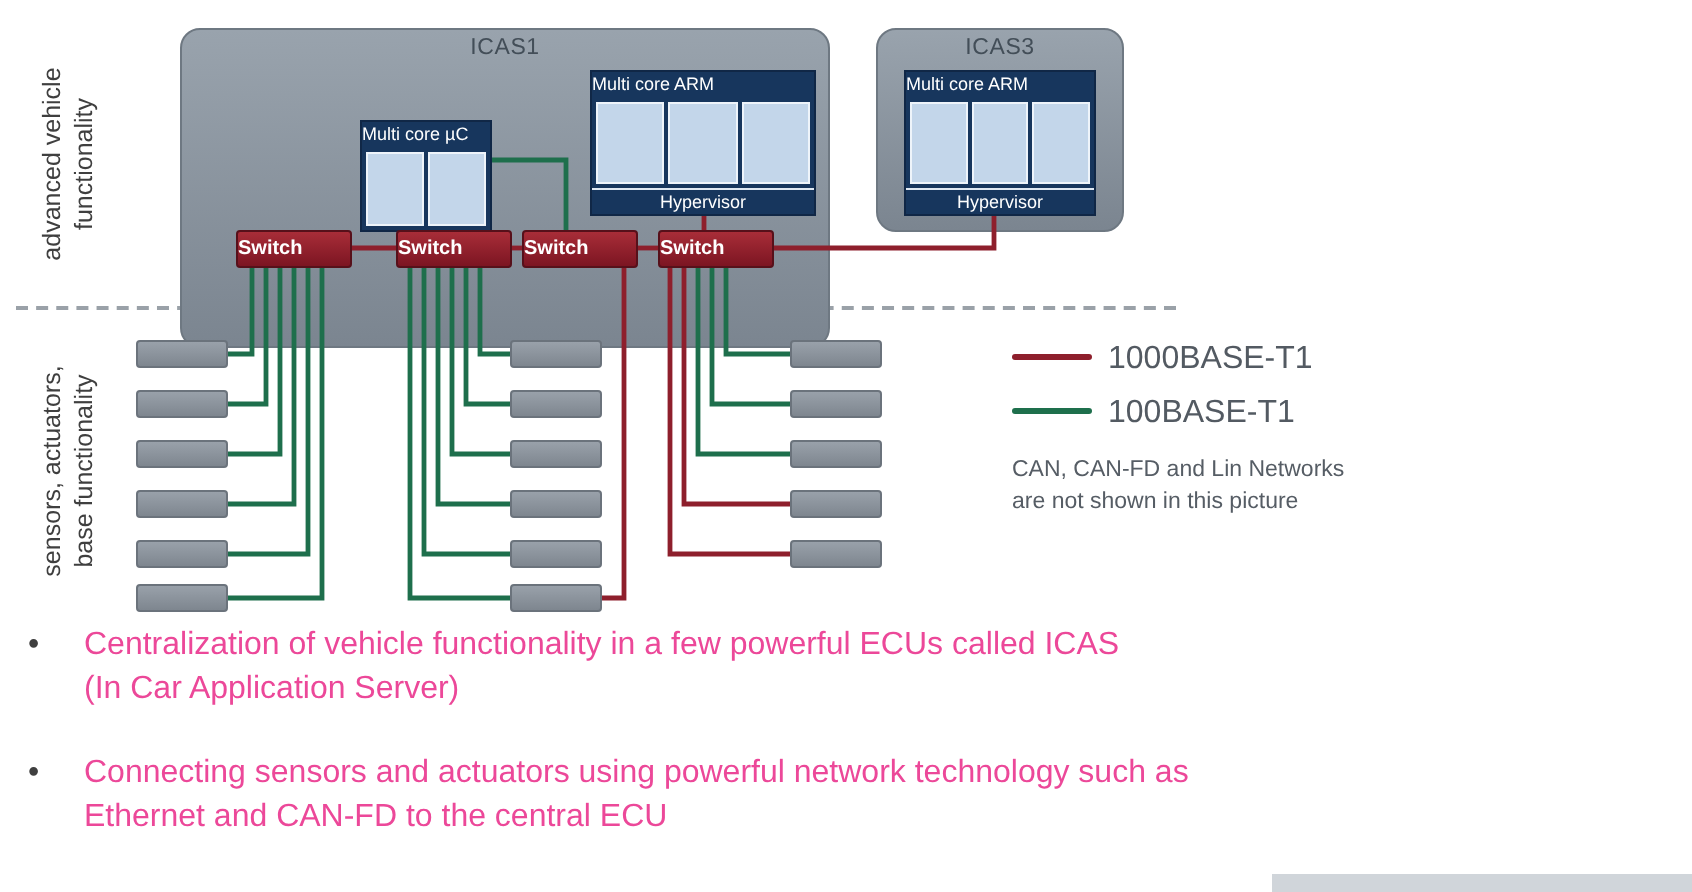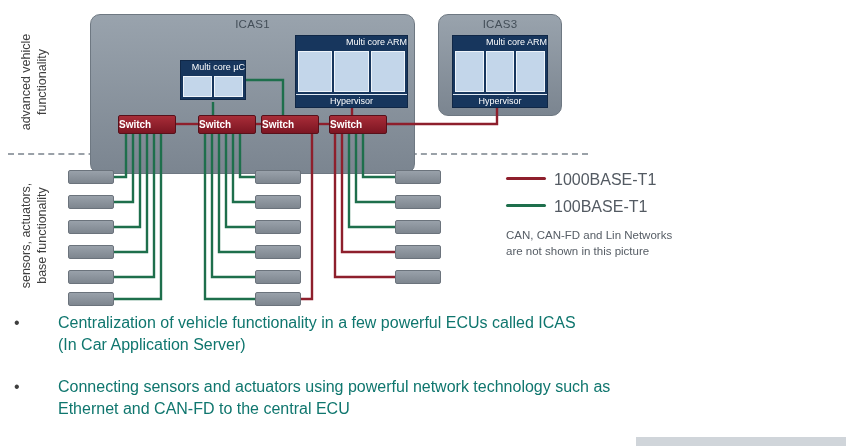--- a/index.html
+++ b/index.html
@@ -19,21 +19,21 @@
   }
   .icas-title{
     position:absolute;top:3px;left:0;right:0;text-align:center;
     font-size:11.5px;color:#434e58;letter-spacing:.3px;
   }
   
   .navy{
     position:absolute;background:#17365d;z-index:3;display:flex;flex-direction:column;
     box-sizing:border-box;border:1px solid #102746;
   }
-  .navy .hdr{height:13px;line-height:13px;font-size:9px;color:#fff;text-align:right;white-space:nowrap;}
+  .navy .hdr{height:13px;line-height:13px;font-size:9px;color:#fff;text-align:left;white-space:nowrap;}
   .navy .cells{flex:1;display:flex;gap:2px;padding:2px;}
   .navy .cell{flex:1;background:#c3d6ea;border:1px solid #eef4fa;}
   .navy .ftr{height:12px;line-height:12px;font-size:9px;color:#fff;text-align:center;border-top:1px solid #dfe8f2;}
   
   .switch{
     position:absolute;width:58px;height:19px;z-index:3;box-sizing:border-box;border-radius:2px;
     background:linear-gradient(#a82d38,#7c1522);border:1px solid #57101a;
     color:#fff;font-size:10px;font-weight:bold;display:flex;align-items:center;justify-content:flex-start;
   }
   
@@ -49,21 +49,21 @@
   g.g polyline{stroke:#1e6f4c;}
   g.r polyline{stroke:#8e1f2c;}
   
   .lswatch{position:absolute;width:40px;height:3px;border-radius:2px;}
   .llabel{position:absolute;font-size:16px;color:#535a62;}
   .lnote{position:absolute;font-size:11.5px;color:#565d65;}
   
   .bullets{position:absolute;left:14px;top:312px;width:660px;}
   .bullet-row{display:flex;margin-bottom:20px;}
   .bullet-marker{width:28px;font-size:16px;line-height:22px;color:#3f3f3f;}
-  .bullet-text{font-size:16px;line-height:22px;color:#0f766e;max-width:620px;margin-left:16px;}
+  .bullet-text{font-size:16px;line-height:22px;color:#ec4899;max-width:620px;}
   
   .footer-bar{position:absolute;left:636px;top:437px;width:210px;height:9px;background:#d0d5da;}
 </style>
 </head>
 <body>
 
 <div class="stage">
 
   <div class="vlabel" style="left:18px;top:150px;width:136px">
     <div>advanced vehicle</div>
@@ -128,21 +128,21 @@
       <polyline points="342,133 342,252 395,252"></polyline>
       <polyline points="312,133 312,299 301,299"></polyline>
       <polyline points="176,124 198,124"></polyline>
       <polyline points="256,124 261,124"></polyline>
       <polyline points="319,124 329,124"></polyline>
       <polyline points="358,124 497,124 497,108"></polyline>
       <polyline points="352,108 352,118"></polyline>
     </g>
   </svg>
 
-  <div class="navy" style="left:180px;top:60px;width:66px;height:40px">
+  <div class="navy" style="left:180px;top:60px;width:66px;height:56px">
     <div class="hdr">Multi core µC</div>
     <div class="cells">
       <div class="cell"></div>
       <div class="cell"></div>
     </div>
   </div>
 
   <div class="navy" style="left:295px;top:35px;width:113px;height:73px">
     <div class="hdr">Multi core ARM</div>
     <div class="cells">

